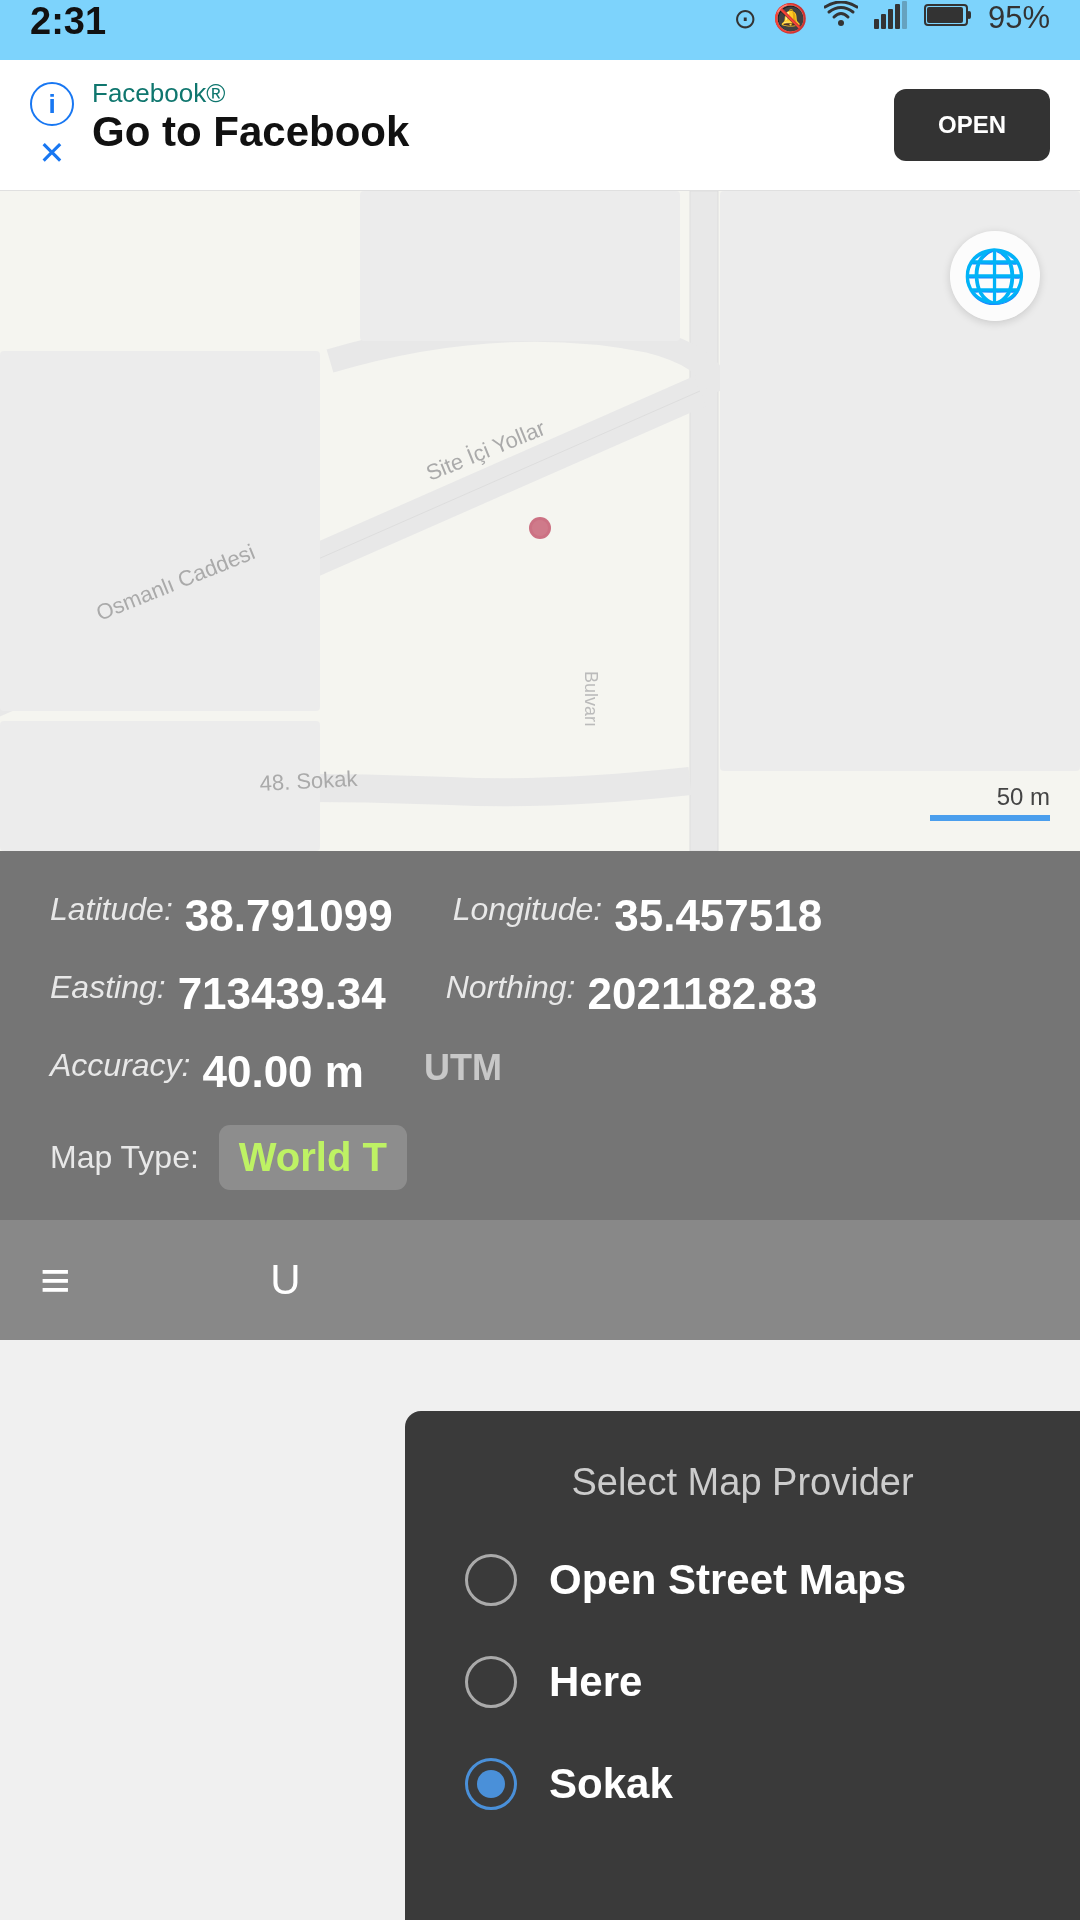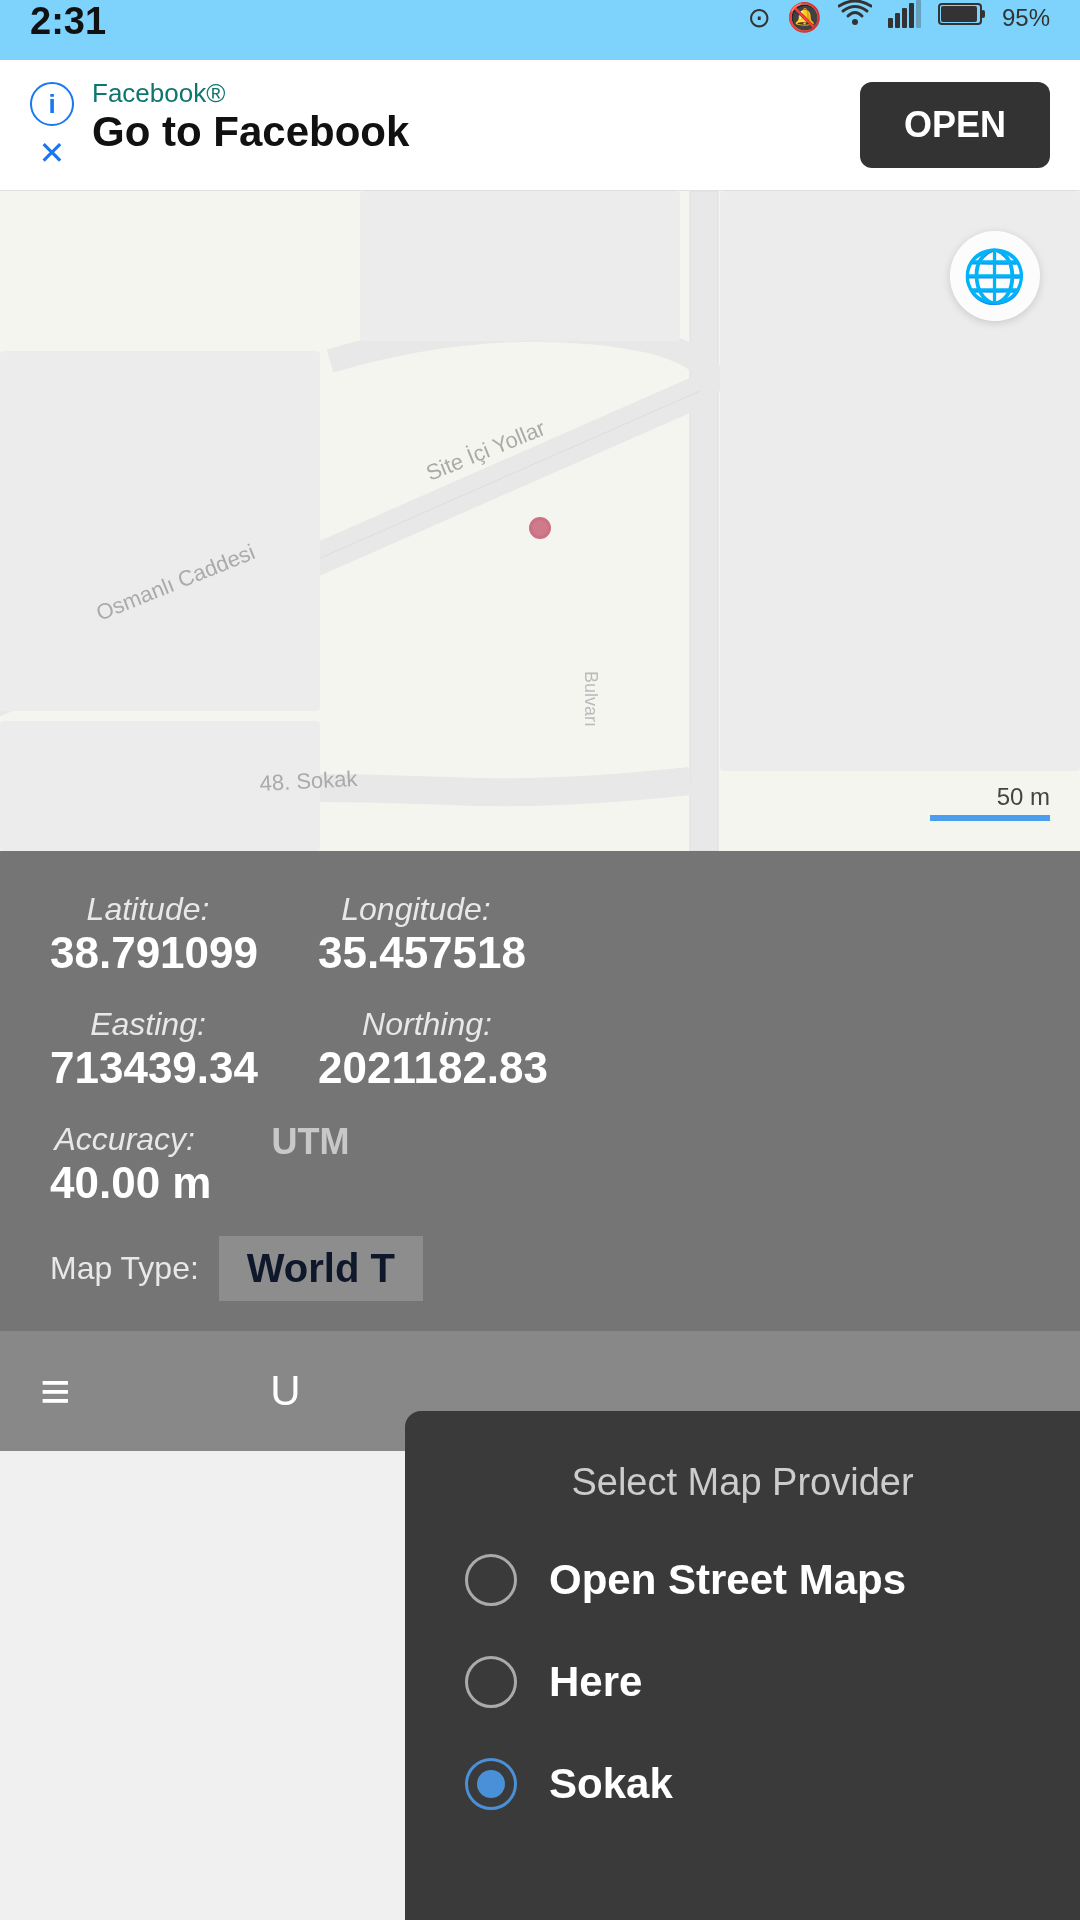--- a/index.html
+++ b/index.html
@@ -33,21 +33,21 @@
     .status-icons {
       display: flex;
       align-items: center;
       gap: 16px;
     }
     .status-icon {
       font-size: 28px;
       color: #333;
     }
     .battery-text {
-      font-size: 24px;
+      font-size: 31px;
       color: #333;
       font-weight: 500;
     }
 
     
     .fb-banner {
       width: 100%;
       background: #fff;
       border-bottom: 1px solid #e0e0e0;
       padding: 18px 30px;
@@ -95,21 +95,21 @@
       color: #1877f2;
       margin-top: 8px;
       cursor: pointer;
     }
     .fb-open-btn {
       background: #333;
       color: #fff;
       border: none;
       border-radius: 12px;
       padding: 22px 44px;
-      font-size: 36px;
+      font-size: 24px;
       font-weight: 700;
       cursor: pointer;
     }
 
     
     .map-area {
       width: 100%;
       height: 660px;
       background: #f8f8f8;
       position: relative;
@@ -191,40 +191,39 @@
       font-weight: 700;
       color: #fff;
     }
     .info-cols {
       display: flex;
       justify-content: flex-start;
       gap: 60px;
     }
     .info-col {
       display: flex;
-      align-items: center;
-      flex-direction: column;
+      align-items: flex-start;
     }
     .map-type-row {
       display: flex;
       align-items: center;
       margin-top: 10px;
     }
     .map-type-label {
       font-size: 32px;
       color: #e8e8e8;
       margin-right: 20px;
     }
     .map-type-value-box {
       background: rgba(200,200,200,0.3);
-      border-radius: 0;
-      padding: 10px 28px;
+      border-radius: 11px;
+      padding: 10px 20px;
       font-size: 40px;
       font-weight: 600;
-      color: #0f172a;
+      color: #bef264;
     }
 
     
     .bottom-nav {
       width: 100%;
       height: 120px;
       background: #888;
       display: flex;
       align-items: center;
       justify-content: flex-start;

